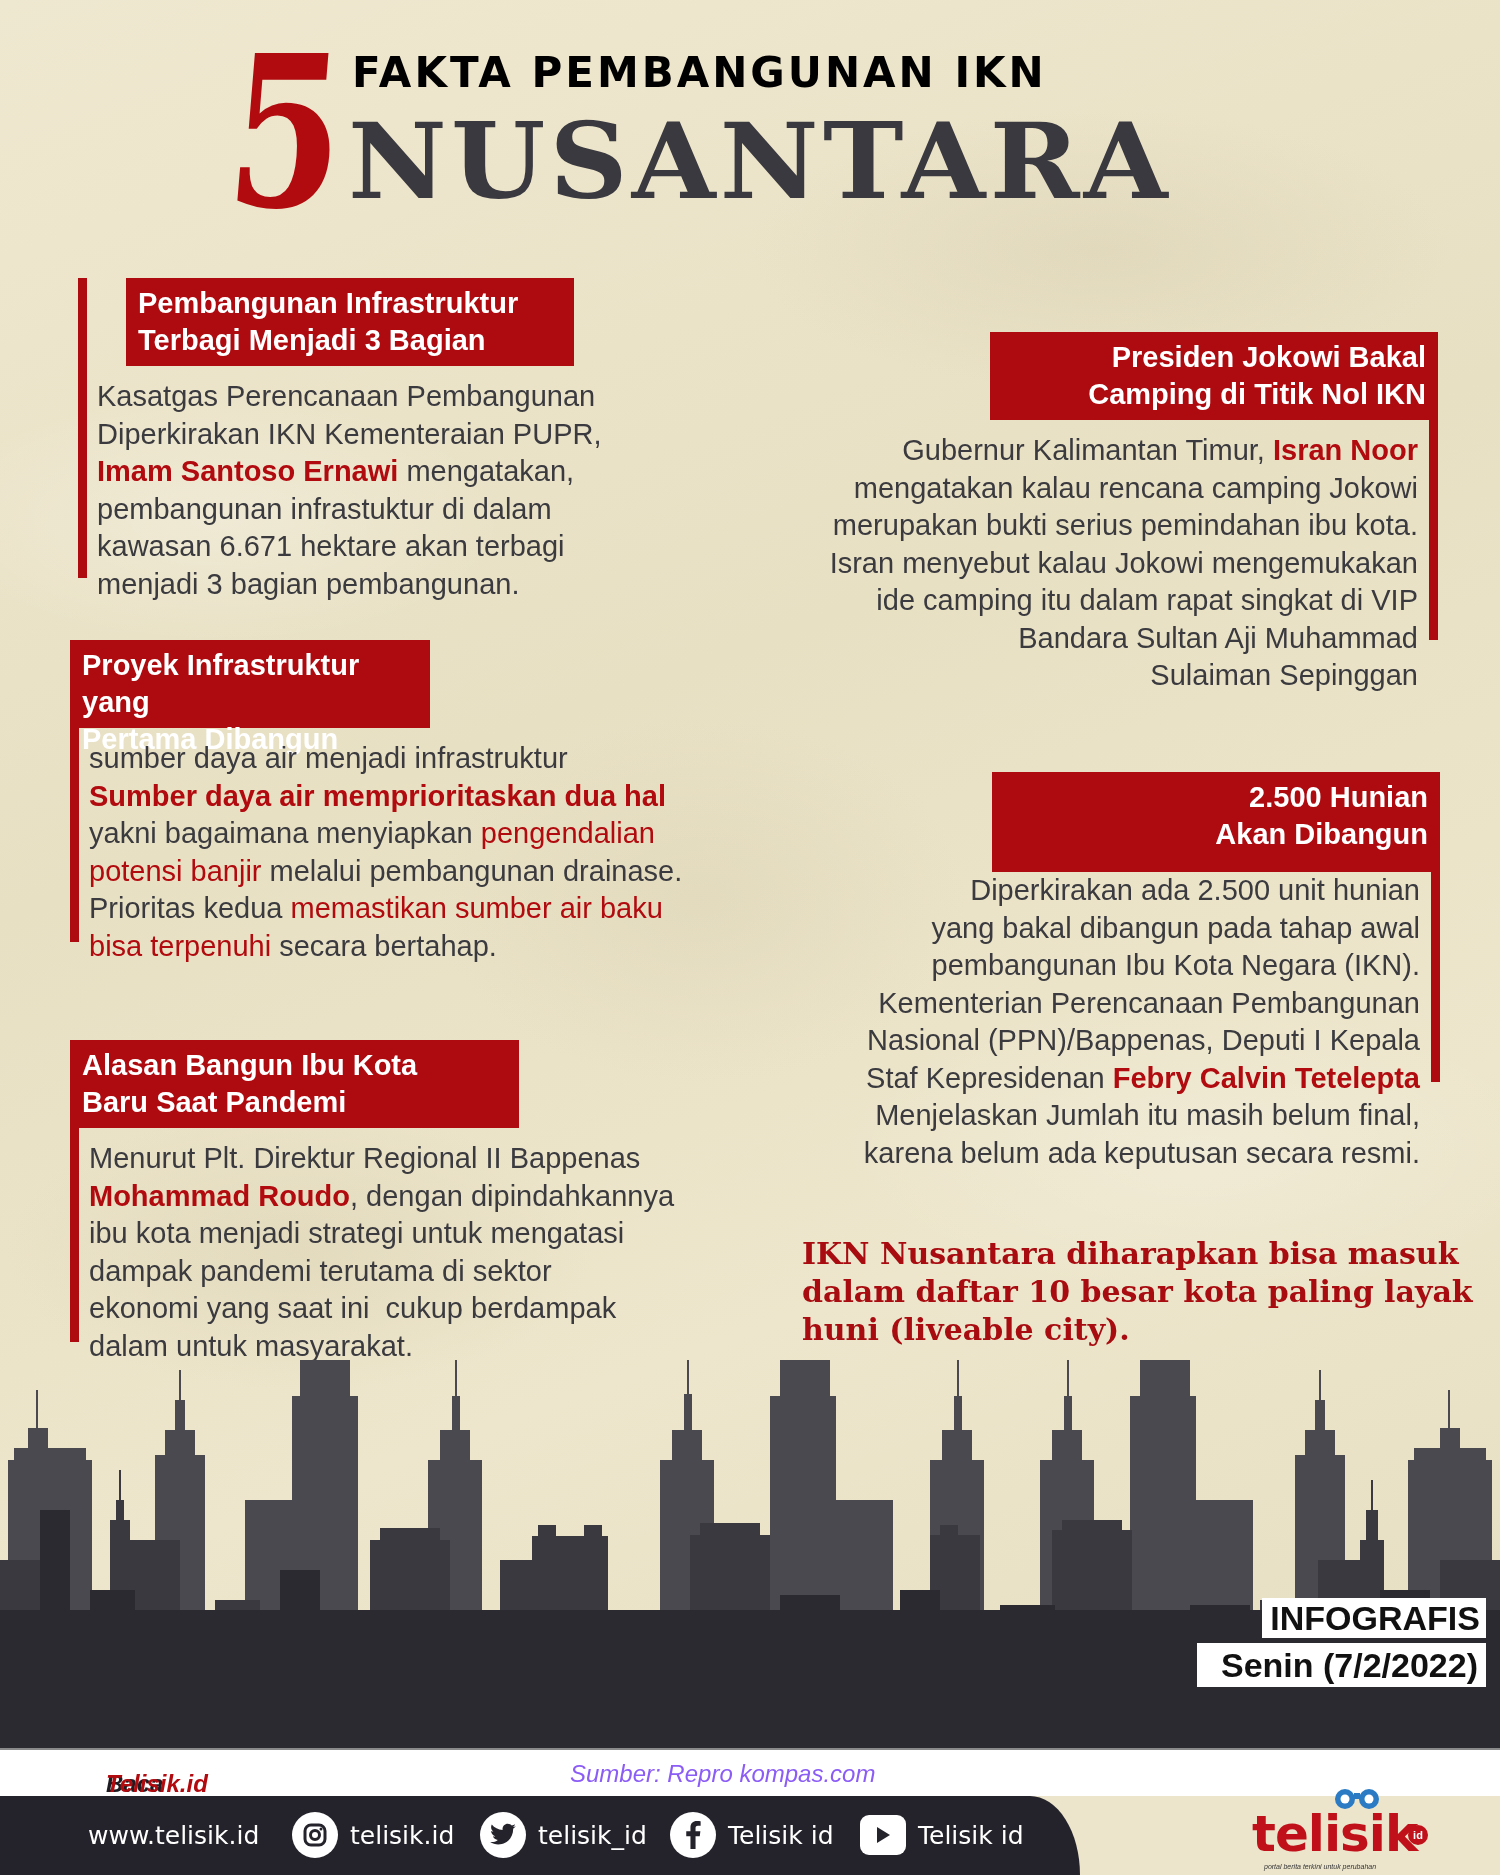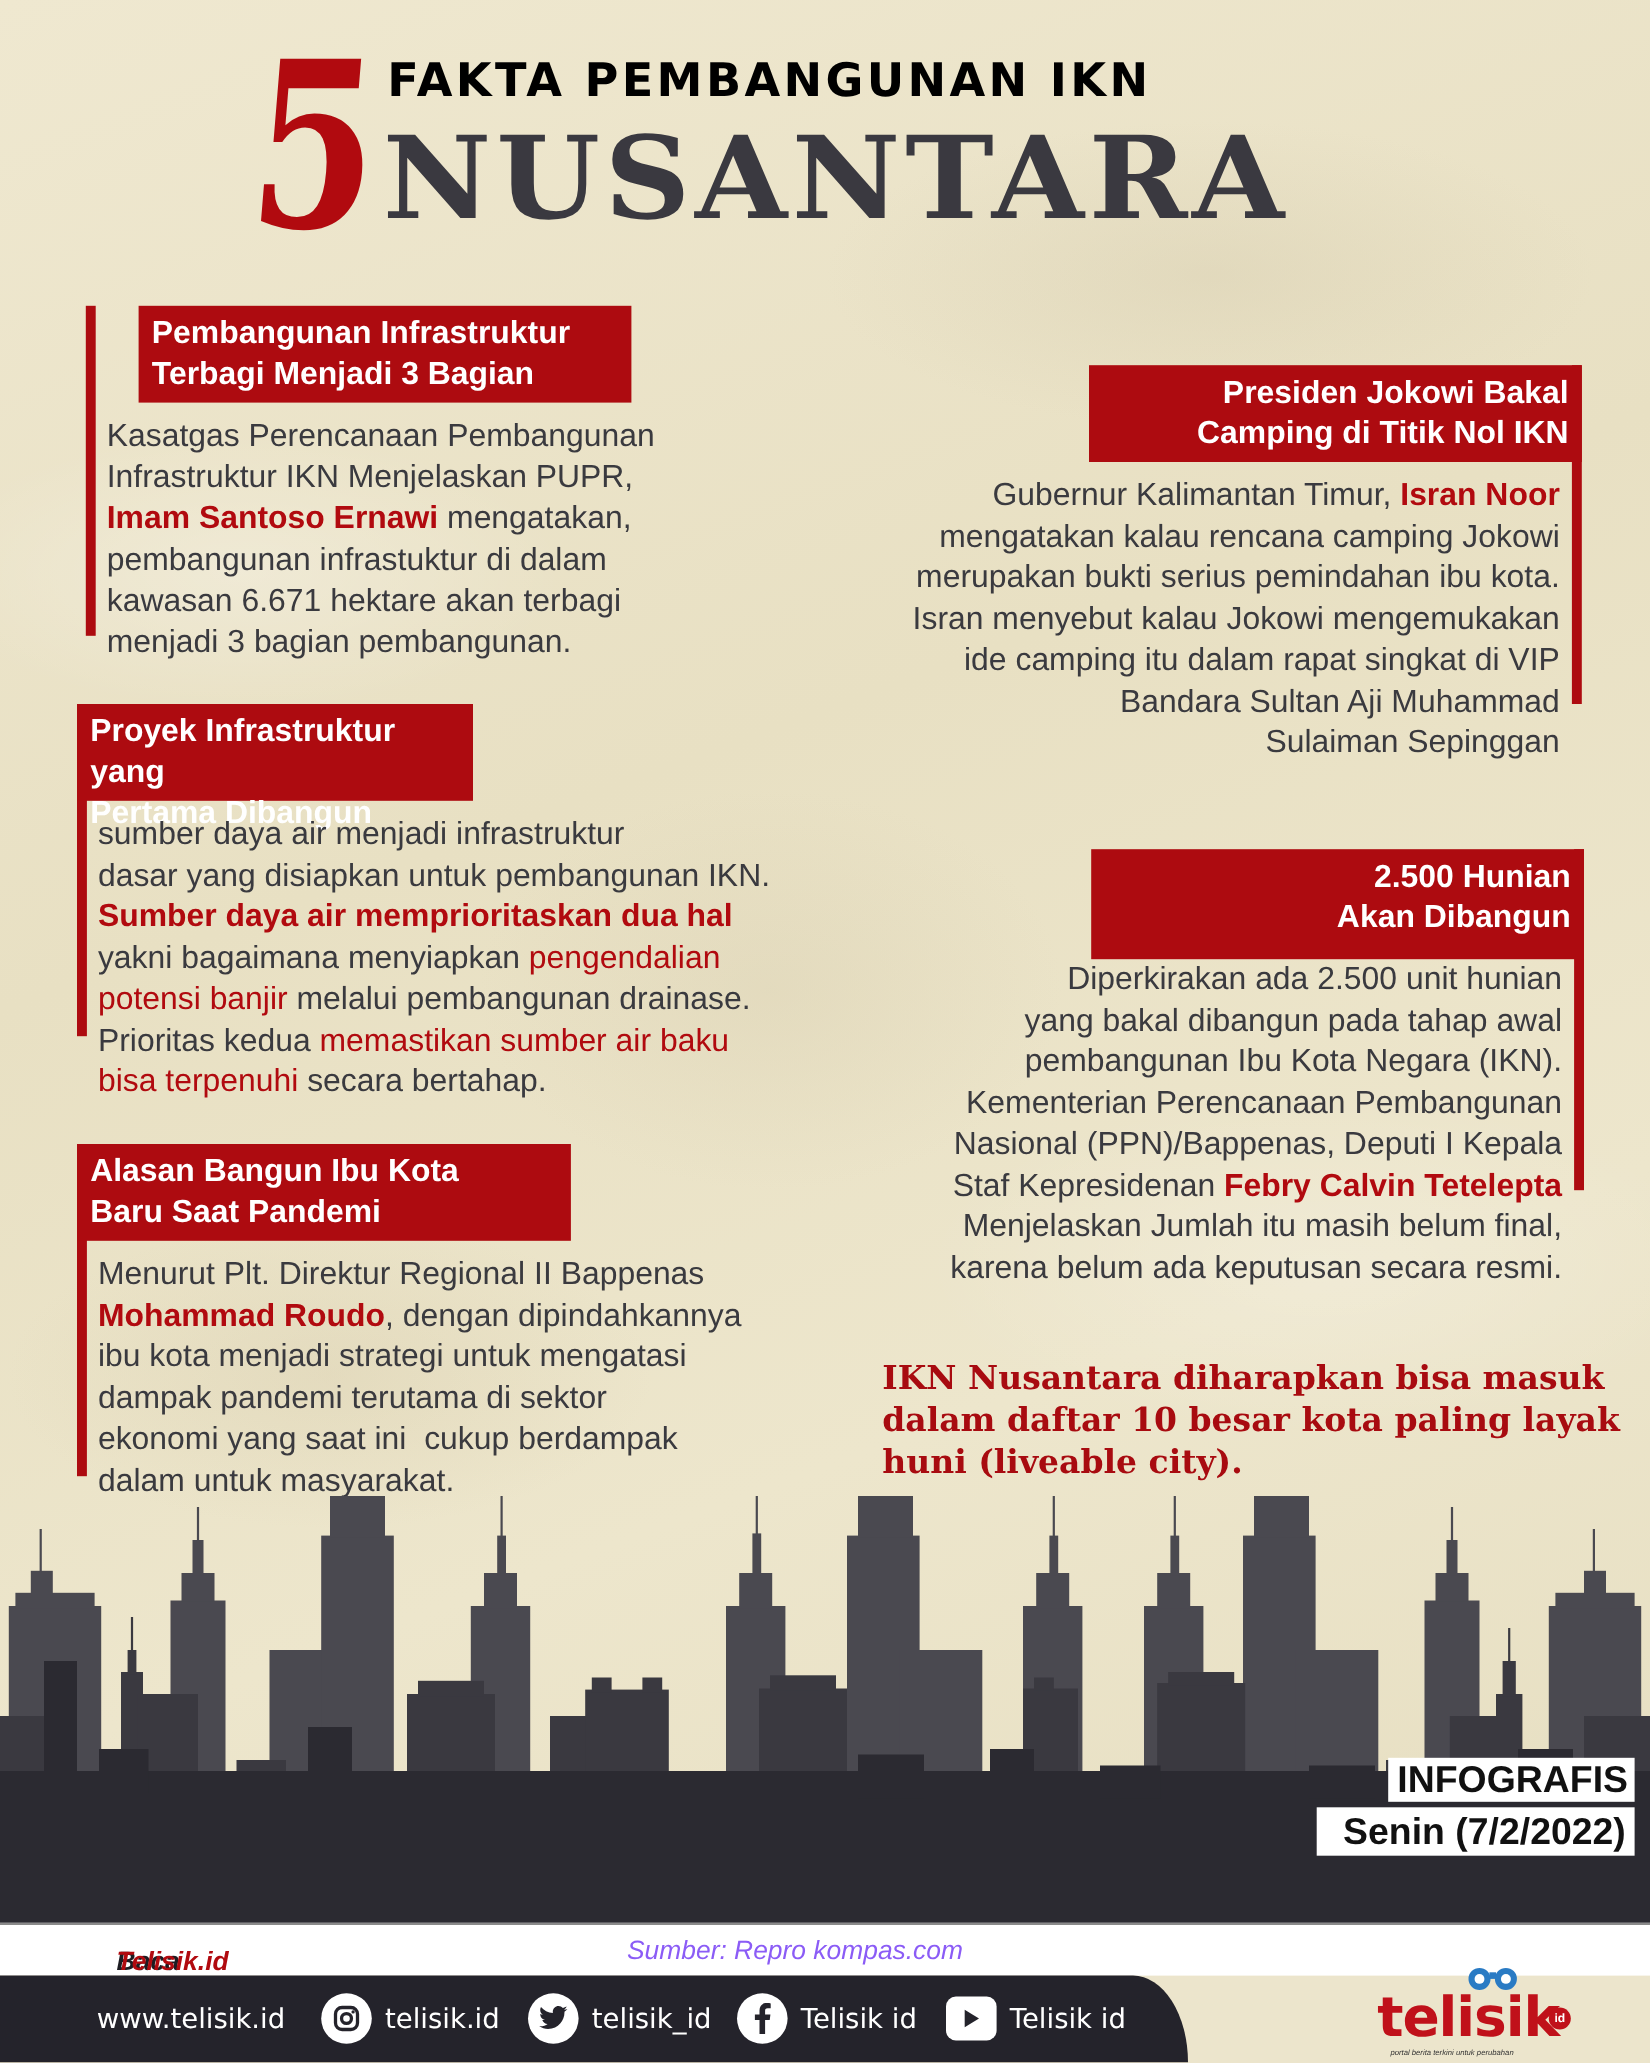--- a/index.html
+++ b/index.html
@@ -126,21 +126,21 @@
 <div class="title-main">NUSANTARA</div>
 
 <div class="card left" style="left:78px; top:278px; width:620px; height:320px;">
   <div class="bar" style="height:300px;"></div>
   <div class="head" style="width:448px; height:88px;margin-left:48px;">
     <div>Pembangunan Infrastruktur</div>
     <div>Terbagi Menjadi 3 Bagian</div>
   </div>
   <div class="body" style="left:19px; top:100px; width:600px;">
     <div>Kasatgas Perencanaan Pembangunan</div>
-    <div>Infrastruktur IKN Menjelaskan PUPR,</div>
+    <div>Diperkirakan IKN Kementeraian PUPR,</div>
     <div><span class="red-b">Imam Santoso Ernawi</span><span> mengatakan,</span></div>
     <div>pembangunan infrastuktur di dalam</div>
     <div>kawasan 6.671 hektare akan terbagi</div>
     <div>menjadi 3 bagian pembangunan.</div>
   </div>
 </div>
 
 <div class="card right" style="left:740px; top:332px; width:698px; height:370px;">
   <div class="bar" style="height:308px;"></div>
   <div class="head" style="width:448px; height:88px;">
@@ -159,21 +159,20 @@
 </div>
 
 <div class="card left" style="left:70px; top:640px; width:720px; height:370px;">
   <div class="bar" style="height:302px;"></div>
   <div class="head" style="width:360px; height:88px;">
     <div>Proyek Infrastruktur yang</div>
     <div>Pertama Dibangun</div>
   </div>
   <div class="body" style="left:19px; top:100px; width:700px;">
     <div>sumber daya air menjadi infrastruktur</div>
-    <div>dasar yang disiapkan untuk pembangunan IKN.</div>
     <div class="red-b">Sumber daya air memprioritaskan dua hal</div>
     <div><span>yakni bagaimana menyiapkan </span><span class="red">pengendalian</span></div>
     <div><span class="red">potensi banjir</span><span> melalui pembangunan drainase.</span></div>
     <div><span>Prioritas kedua </span><span class="red">memastikan sumber air baku</span></div>
     <div><span class="red">bisa terpenuhi</span><span> secara bertahap.</span></div>
   </div>
 </div>
 
 <div class="card right" style="left:780px; top:772px; width:660px; height:410px;">
   <div class="bar" style="height:310px;"></div>

